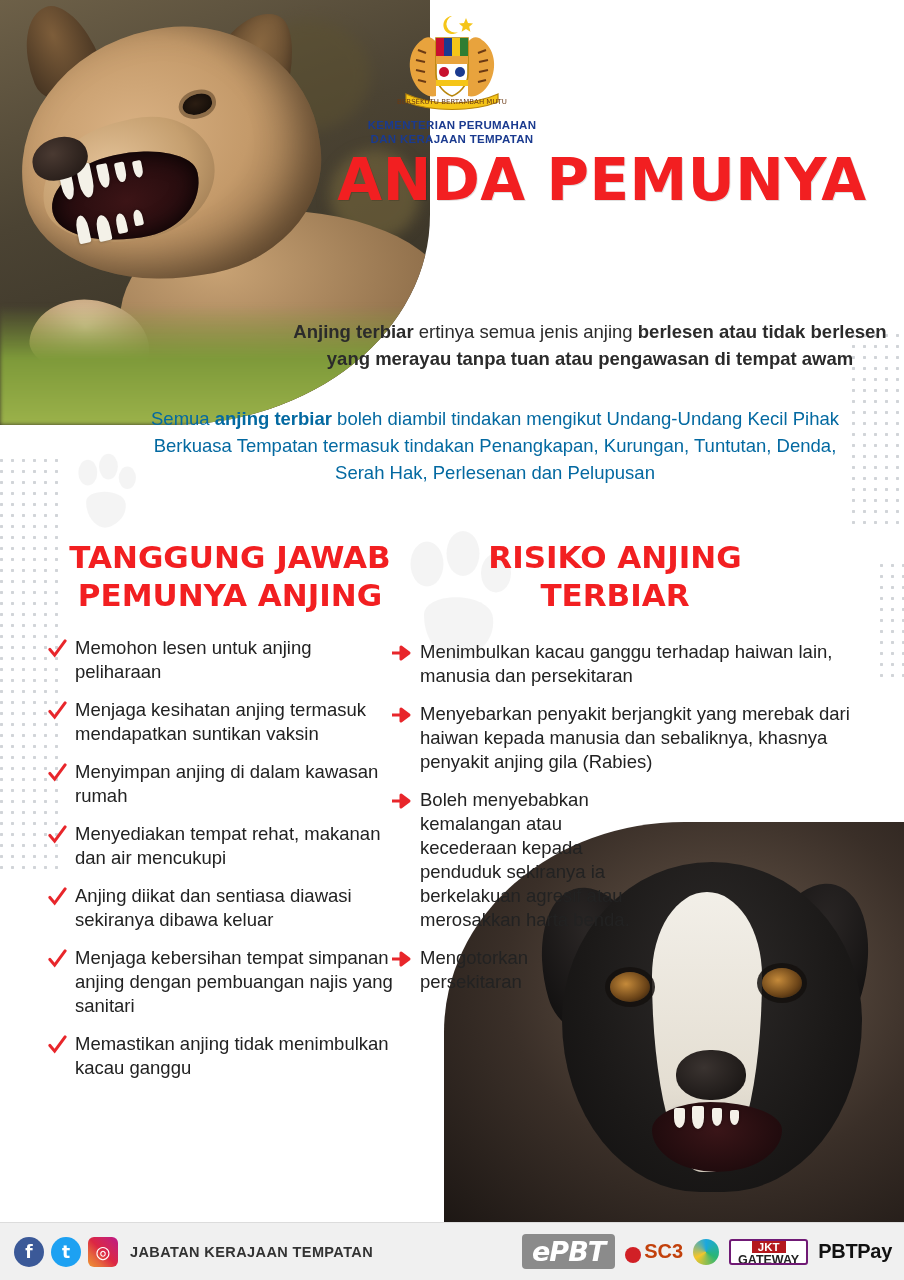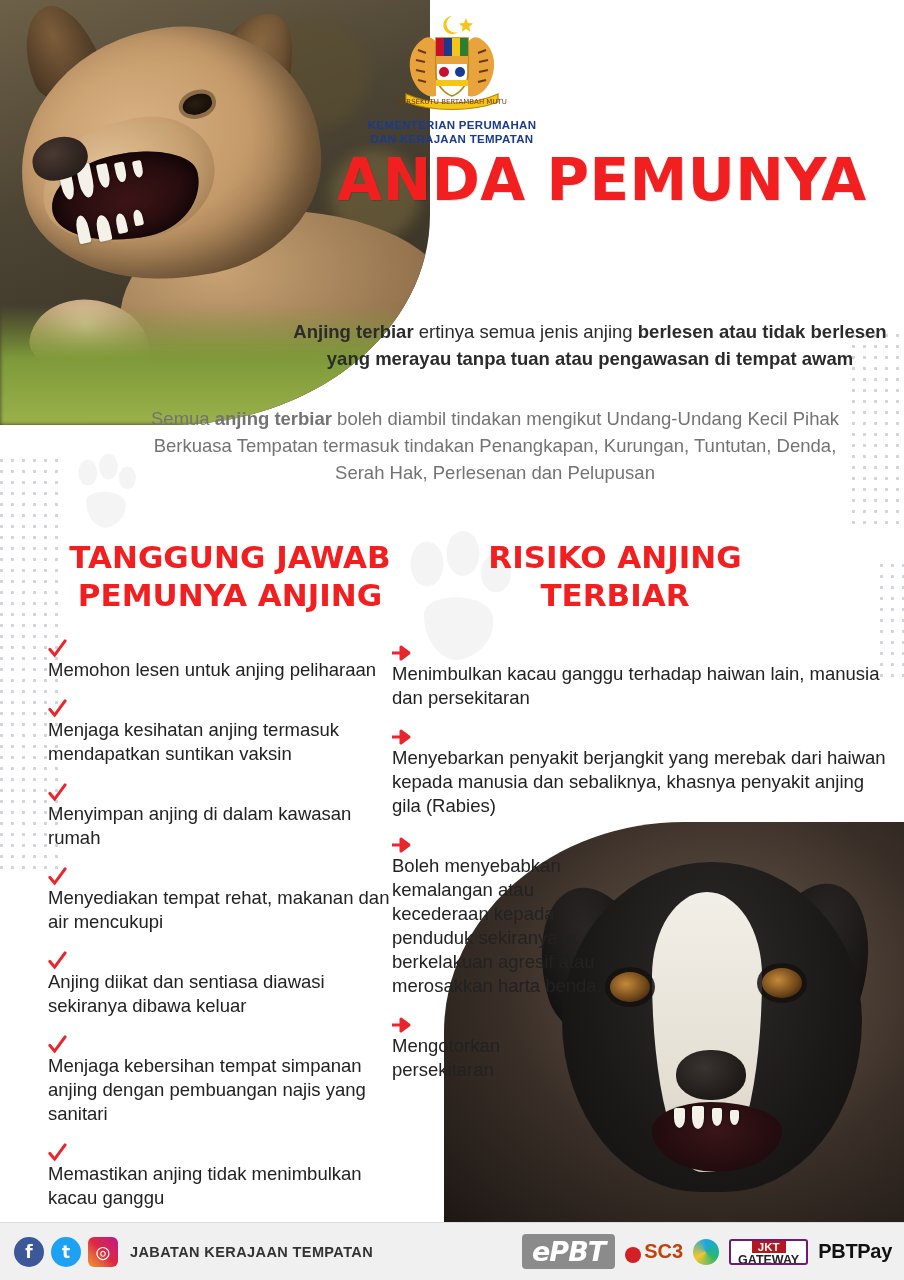--- a/index.html
+++ b/index.html
@@ -185,38 +185,38 @@
   
   .intro1 {
     position:absolute; left: 290px; top: 318px; width: 600px;
     text-align: center; font-size: 18.5px; line-height: 27px;
     color: #2b2b2b; font-weight: bold;
   }
   .intro1 .reg { font-weight: normal; }
   .intro2 {
     position:absolute; left: 140px; top: 405px; width: 710px;
     text-align: center; font-size: 18.5px; line-height: 27px;
-    color: #737373;
+    color: #0369a1;
   }
   .intro2 b { font-weight: bold; }
 
   
   .col-head {
     position:absolute;
     color:#f21f21; font-weight:bold; font-size: 31px; line-height: 38px;
     font-family: "DejaVu Sans", sans-serif; text-align:center;
   }
   .col-head.left { left: 55px; top: 538px; width: 350px; }
   .col-head.right { left: 420px; top: 538px; width: 390px; }
 
   .list { position:absolute; }
   .list.left { left: 48px; top: 636px; width: 345px; }
   .list.right { left: 392px; top: 640px; width: 500px; }
 
-  .li { display: flex; align-items: flex-start; margin-bottom: 14px; flex-direction: column; }
+  .li { display: flex; align-items: flex-start; margin-bottom: 14px; }
   .li .mark { flex: 0 0 auto; margin-right: 8px; line-height: 1; }
   .li .txt { font-size: 18.5px; line-height: 24px; color: #222; }
   .check { width: 19px; height: 19px; display:block; margin-top:3px; }
   .arrow { width: 20px; height: 18px; display:block; margin-top:4px; }
 
   
   .footer {
     position:absolute; left:0; bottom:0; width: 904px; height: 58px;
     background: #f0f0f0; border-top: 1px solid #dcdcdc;
     display:flex; align-items:center;

